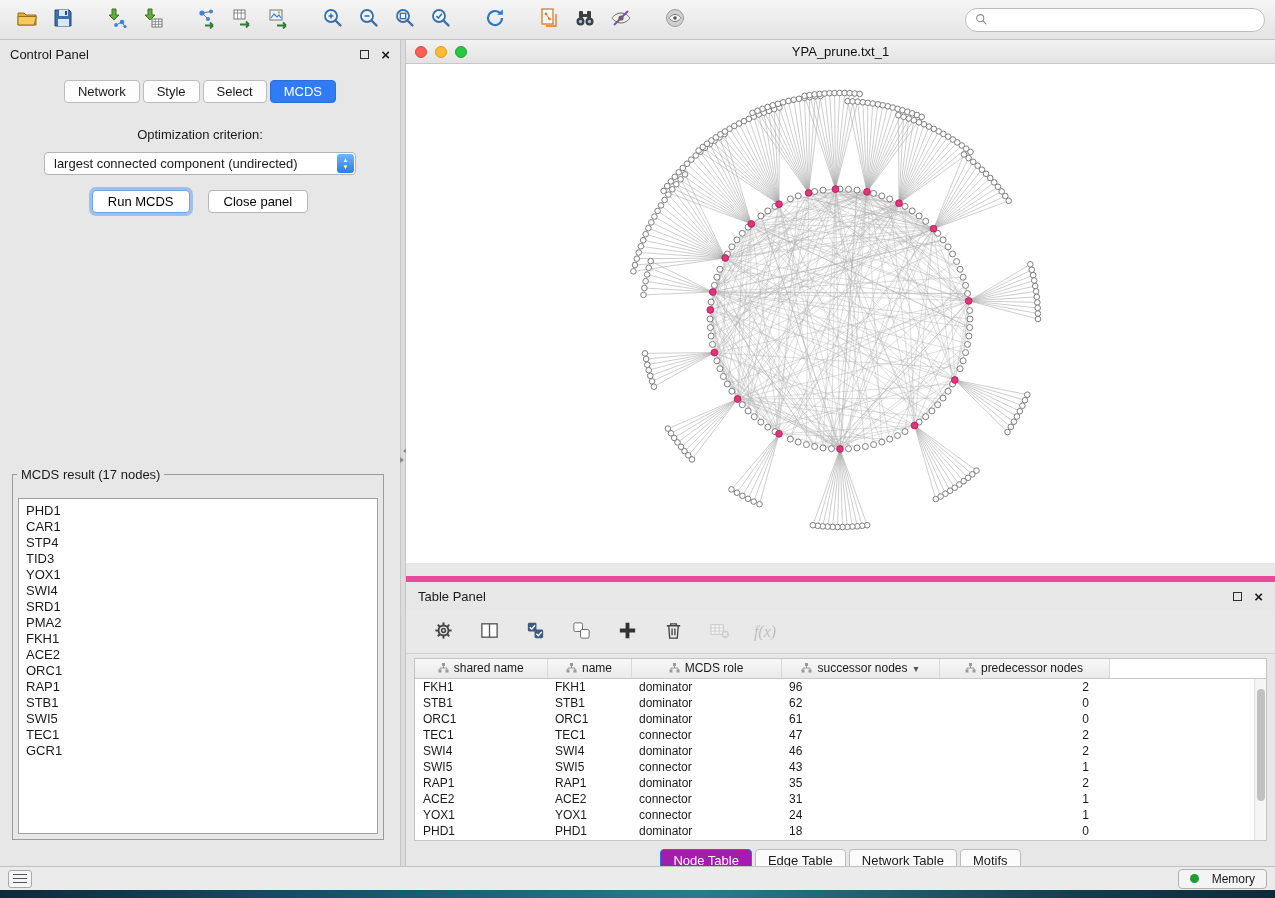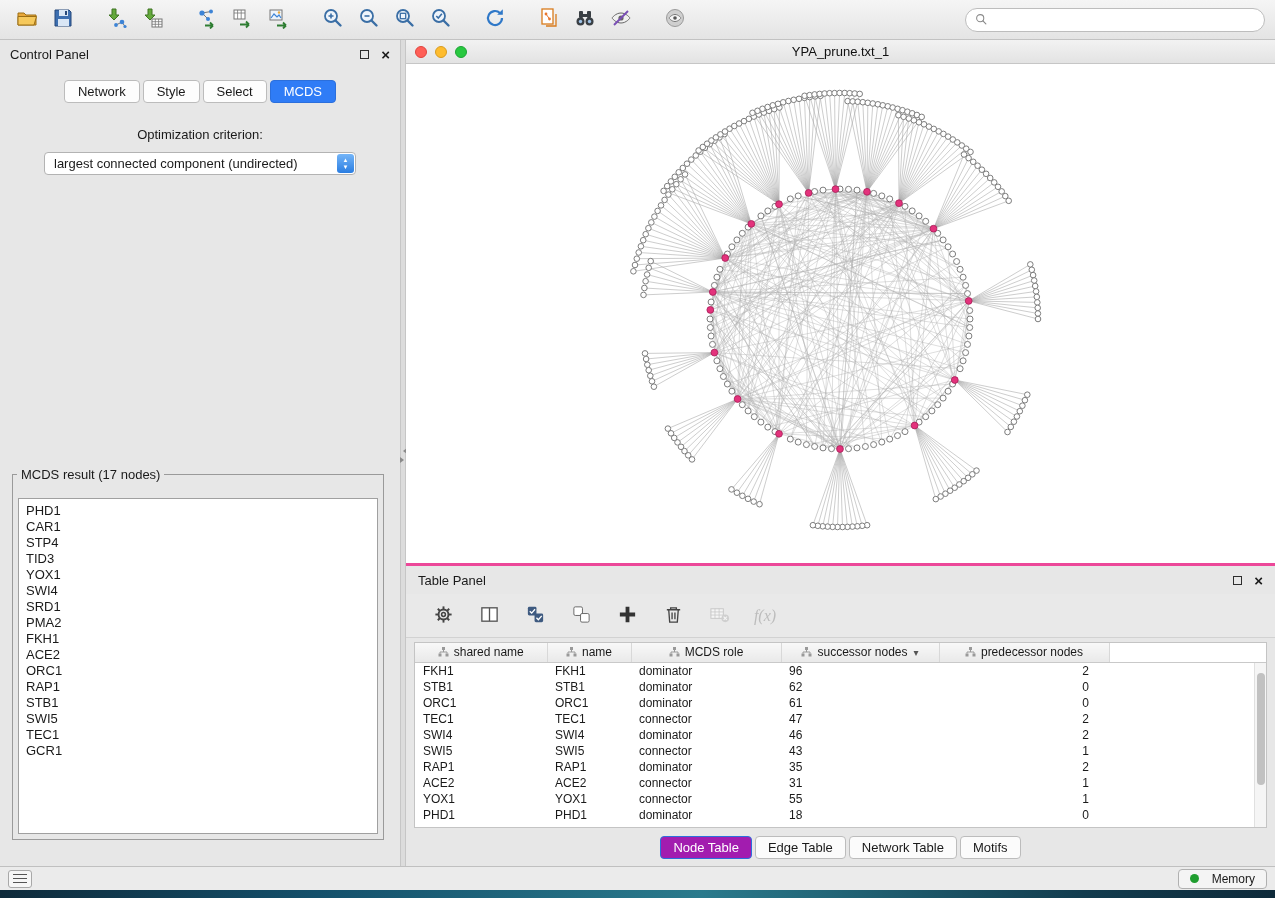--- a/index.html
+++ b/index.html
@@ -49,21 +49,21 @@
   .net-title{height:24px;background:linear-gradient(#f2f2f2,#e3e3e3);border-bottom:1px solid #c6c6c6;display:flex;align-items:center;padding:0 9px;position:relative}
   .traffic{display:flex;gap:8px;z-index:2}
   .light{width:12px;height:12px;border-radius:50%}
   .light.red{background:#ff5f57;border:1px solid #e0443e}
   .light.yellow{background:#febc2e;border:1px solid #d89c20}
   .light.green{background:#28c840;border:1px solid #1da434}
   .net-title .title{position:absolute;left:0;right:0;text-align:center;font-size:13px;color:#111}
   .net-canvas{display:block;width:869px;height:499px;background:#fff}
 
   
-  .table-panel{position:absolute;left:406px;top:563px;width:869px;height:303px;background:#e7e7e7;border-top:3px solid #ec4899}
+  .table-panel{position:absolute;left:406px;top:576px;width:869px;height:303px;background:#e7e7e7;border-top:6px solid #ec4899}
   .tp-toolbar{height:44px;display:flex;align-items:center;gap:20px;padding:0 24px;border-bottom:1px solid #d2d2d2;background:#e9e9e9;margin-top:28px}
   .tp-toolbar .tpbtn{display:flex;align-items:center;justify-content:center;width:26px;height:26px}
   .tp-toolbar svg{width:21px;height:21px}
   .tpbtn.disabled{opacity:.55}
   .fx{font-family:Liberation Serif, serif;font-style:italic;font-size:16px;color:#999}
   .tp-head{position:absolute;top:0;left:0;right:0;height:28px;display:flex;align-items:center;padding:0 12px}
   .tp-table-wrap{position:absolute;left:8px;right:8px;top:76px;bottom:38px;background:#fff;border:1px solid #c4c4c4;overflow:hidden}
   table{border-collapse:collapse;width:100%;font-size:12px;table-layout:fixed}
   th{background:linear-gradient(#f8f8f8,#e9e9e9);border-right:1px solid #d8d8d8;border-bottom:1px solid #c9c9c9;font-weight:normal;padding:2px 5px;text-align:center;height:19px;white-space:nowrap;overflow:hidden}
   th .hic{margin-right:5px;vertical-align:-1px}
@@ -252,20 +252,24 @@
         <div class="cp-tab">Select</div>
         <div class="cp-tab sel">MCDS</div>
       </div>
     <div class="opt-label">Optimization criterion:</div>
     <div class="dropdown">
       <span>largest connected component (undirected)</span>
       <span class="dd-step">
           <span>▲</span>
           <span>▼</span>
         </span>
+    </div>
+    <div class="btn-row">
+      <button class="push-btn focus">Run MCDS</button>
+      <button class="push-btn">Close panel</button>
     </div>
     <fieldset class="result-box">
       <legend>MCDS result (17 nodes)</legend>
       <div class="result-list">
           <div class="result-item">PHD1</div>
           <div class="result-item">CAR1</div>
           <div class="result-item">STP4</div>
           <div class="result-item">TID3</div>
           <div class="result-item">YOX1</div>
           <div class="result-item">SWI4</div>
@@ -1233,21 +1237,21 @@
               <td class="c1">ACE2</td>
               <td class="c2">connector</td>
               <td class="c3">31</td>
               <td class="c4">1</td>
               <td></td>
             </tr>
             <tr>
               <td class="c0">YOX1</td>
               <td class="c1">YOX1</td>
               <td class="c2">connector</td>
-              <td class="c3">55</td>
+              <td class="c3">24</td>
               <td class="c4">1</td>
               <td></td>
             </tr>
             <tr>
               <td class="c0">PHD1</td>
               <td class="c1">PHD1</td>
               <td class="c2">dominator</td>
               <td class="c3">18</td>
               <td class="c4">0</td>
               <td></td>

